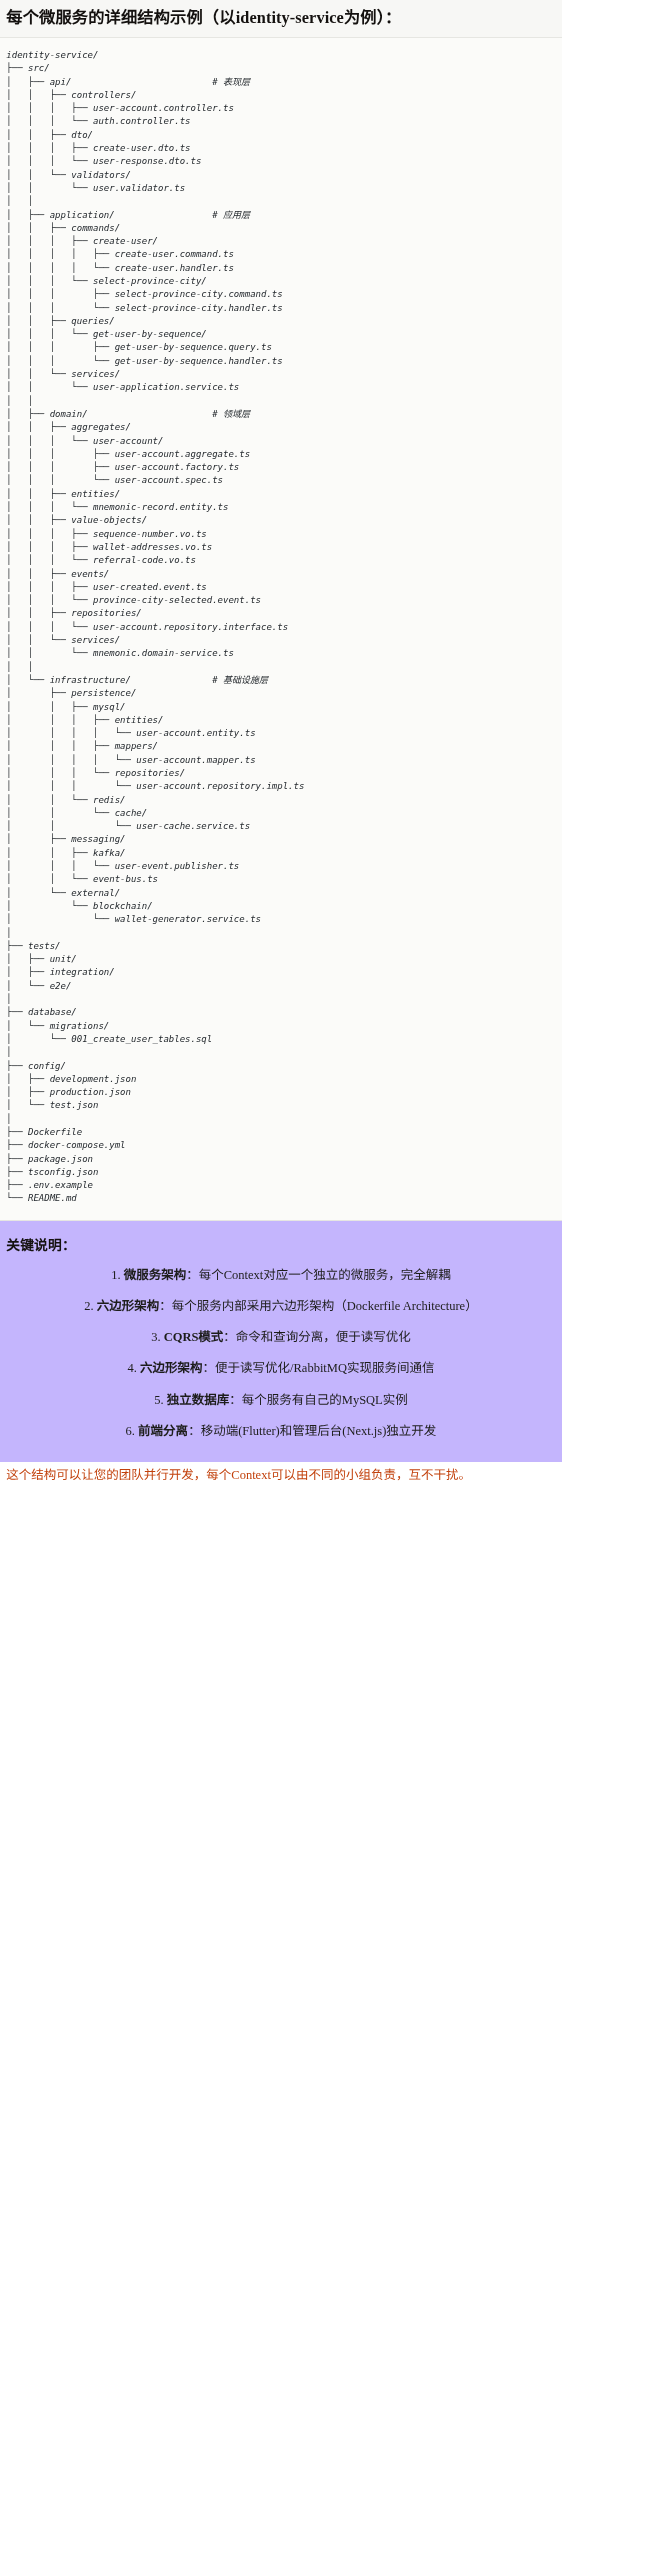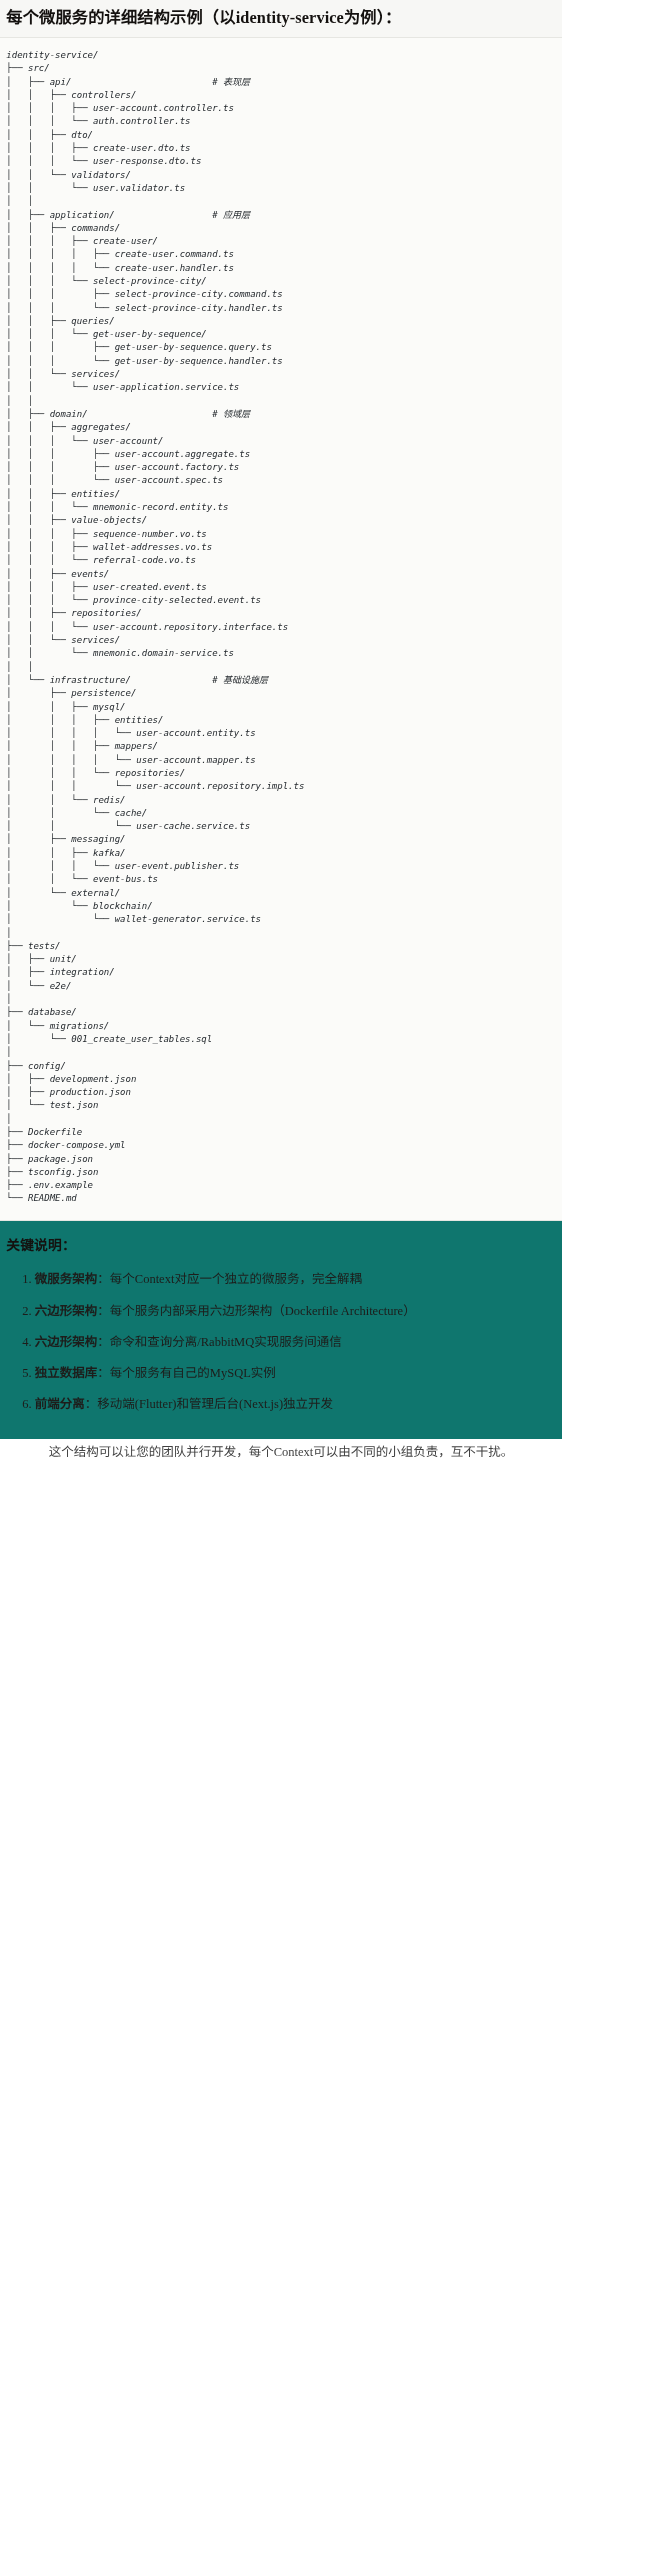--- a/index.html
+++ b/index.html
@@ -52,34 +52,35 @@
     color: #23282d;
     white-space: pre;
     tab-size: 4;
     font-style: italic;
   }
 
   
   .notes {
     padding: 13.8px 6.3px 8.8px 6.3px;
     box-sizing: border-box;
-    background: #0f766e;
+    background: #c4b5fd;
   }
   .notes-heading {
     font-family: "Liberation Serif", "DejaVu Serif", serif;
     font-weight: bold;
     font-size: 13.8px;
     color: #14110f;
     margin: 0 0 11.3px 0;
     letter-spacing: 0.1px;
   }
   ol.note-list {
-    margin: 16px;
+    margin: 4px;
     padding: 0;
     list-style: none;
+    text-align: center;
   }
   ol.note-list li {
     font-family: "Liberation Serif", "DejaVu Serif", serif;
     font-size: 12.5px;
     line-height: 1.5;
     color: #1d1d1b;
     margin: 0 0 12.5px 0;
   }
   ol.note-list li .num {
     font-weight: normal;
@@ -89,23 +90,22 @@
   }
   ol.note-list li .rest {
     font-weight: normal;
   }
 
   .closing {
     padding: 3.8px 6.3px 12.5px 6.3px;
     font-family: "Liberation Serif", "DejaVu Serif", serif;
     font-size: 12.5px;
     line-height: 1.55;
-    color: #404040;
-    box-sizing: border-box;
-    text-align: center;
+    color: #c2410c;
+    box-sizing: border-box;
   }
 </style>
 </head>
 <body>
 
 <div class="page">
 
   <div class="title-bar">
     <div class="title-text">每个微服务的详细结构示例（以identity-service为例）：</div>
   </div>
@@ -206,22 +206,26 @@
     <ol class="note-list">
       <li>
         <span class="num">1.</span>
         <span class="lead">微服务架构</span><span class="rest">：每个Context对应一个独立的微服务，完全解耦</span>
       </li>
       <li>
         <span class="num">2.</span>
         <span class="lead">六边形架构</span><span class="rest">：每个服务内部采用六边形架构（Dockerfile Architecture）</span>
       </li>
       <li>
+        <span class="num">3.</span>
+        <span class="lead">CQRS模式</span><span class="rest">：命令和查询分离，便于读写优化</span>
+      </li>
+      <li>
         <span class="num">4.</span>
-        <span class="lead">六边形架构</span><span class="rest">：命令和查询分离/RabbitMQ实现服务间通信</span>
+        <span class="lead">六边形架构</span><span class="rest">：便于读写优化/RabbitMQ实现服务间通信</span>
       </li>
       <li>
         <span class="num">5.</span>
         <span class="lead">独立数据库</span><span class="rest">：每个服务有自己的MySQL实例</span>
       </li>
       <li>
         <span class="num">6.</span>
         <span class="lead">前端分离</span><span class="rest">：移动端(Flutter)和管理后台(Next.js)独立开发</span>
       </li>
     </ol>

